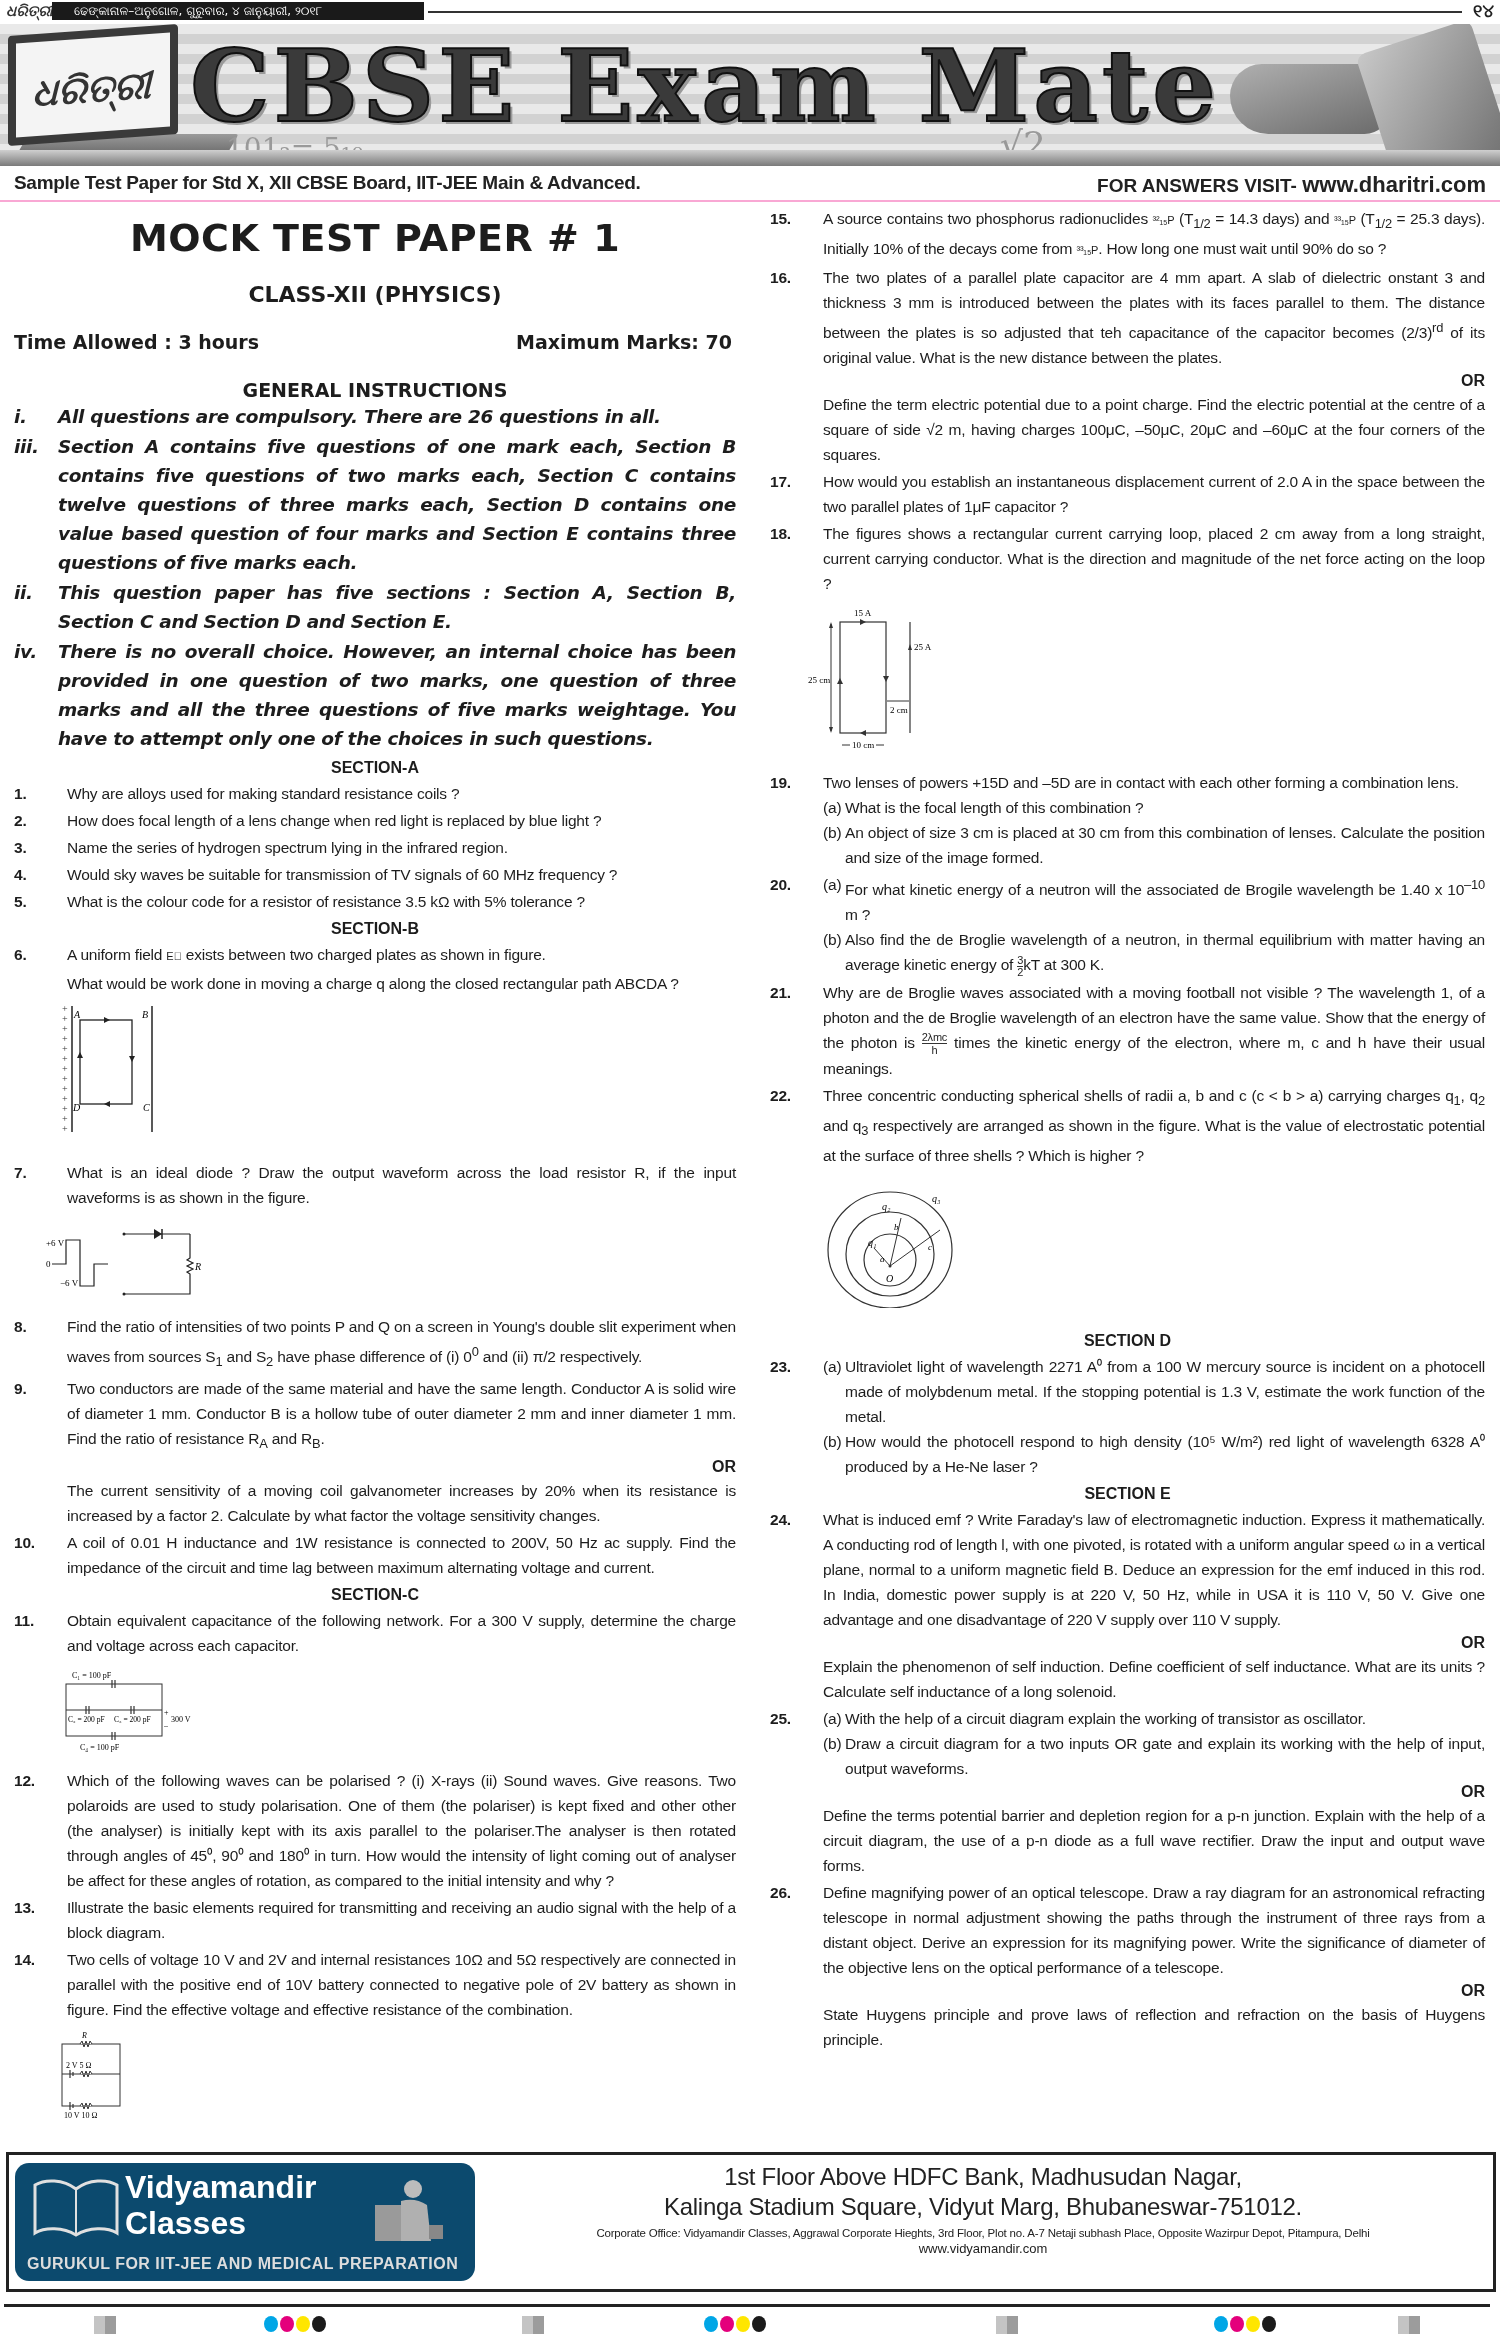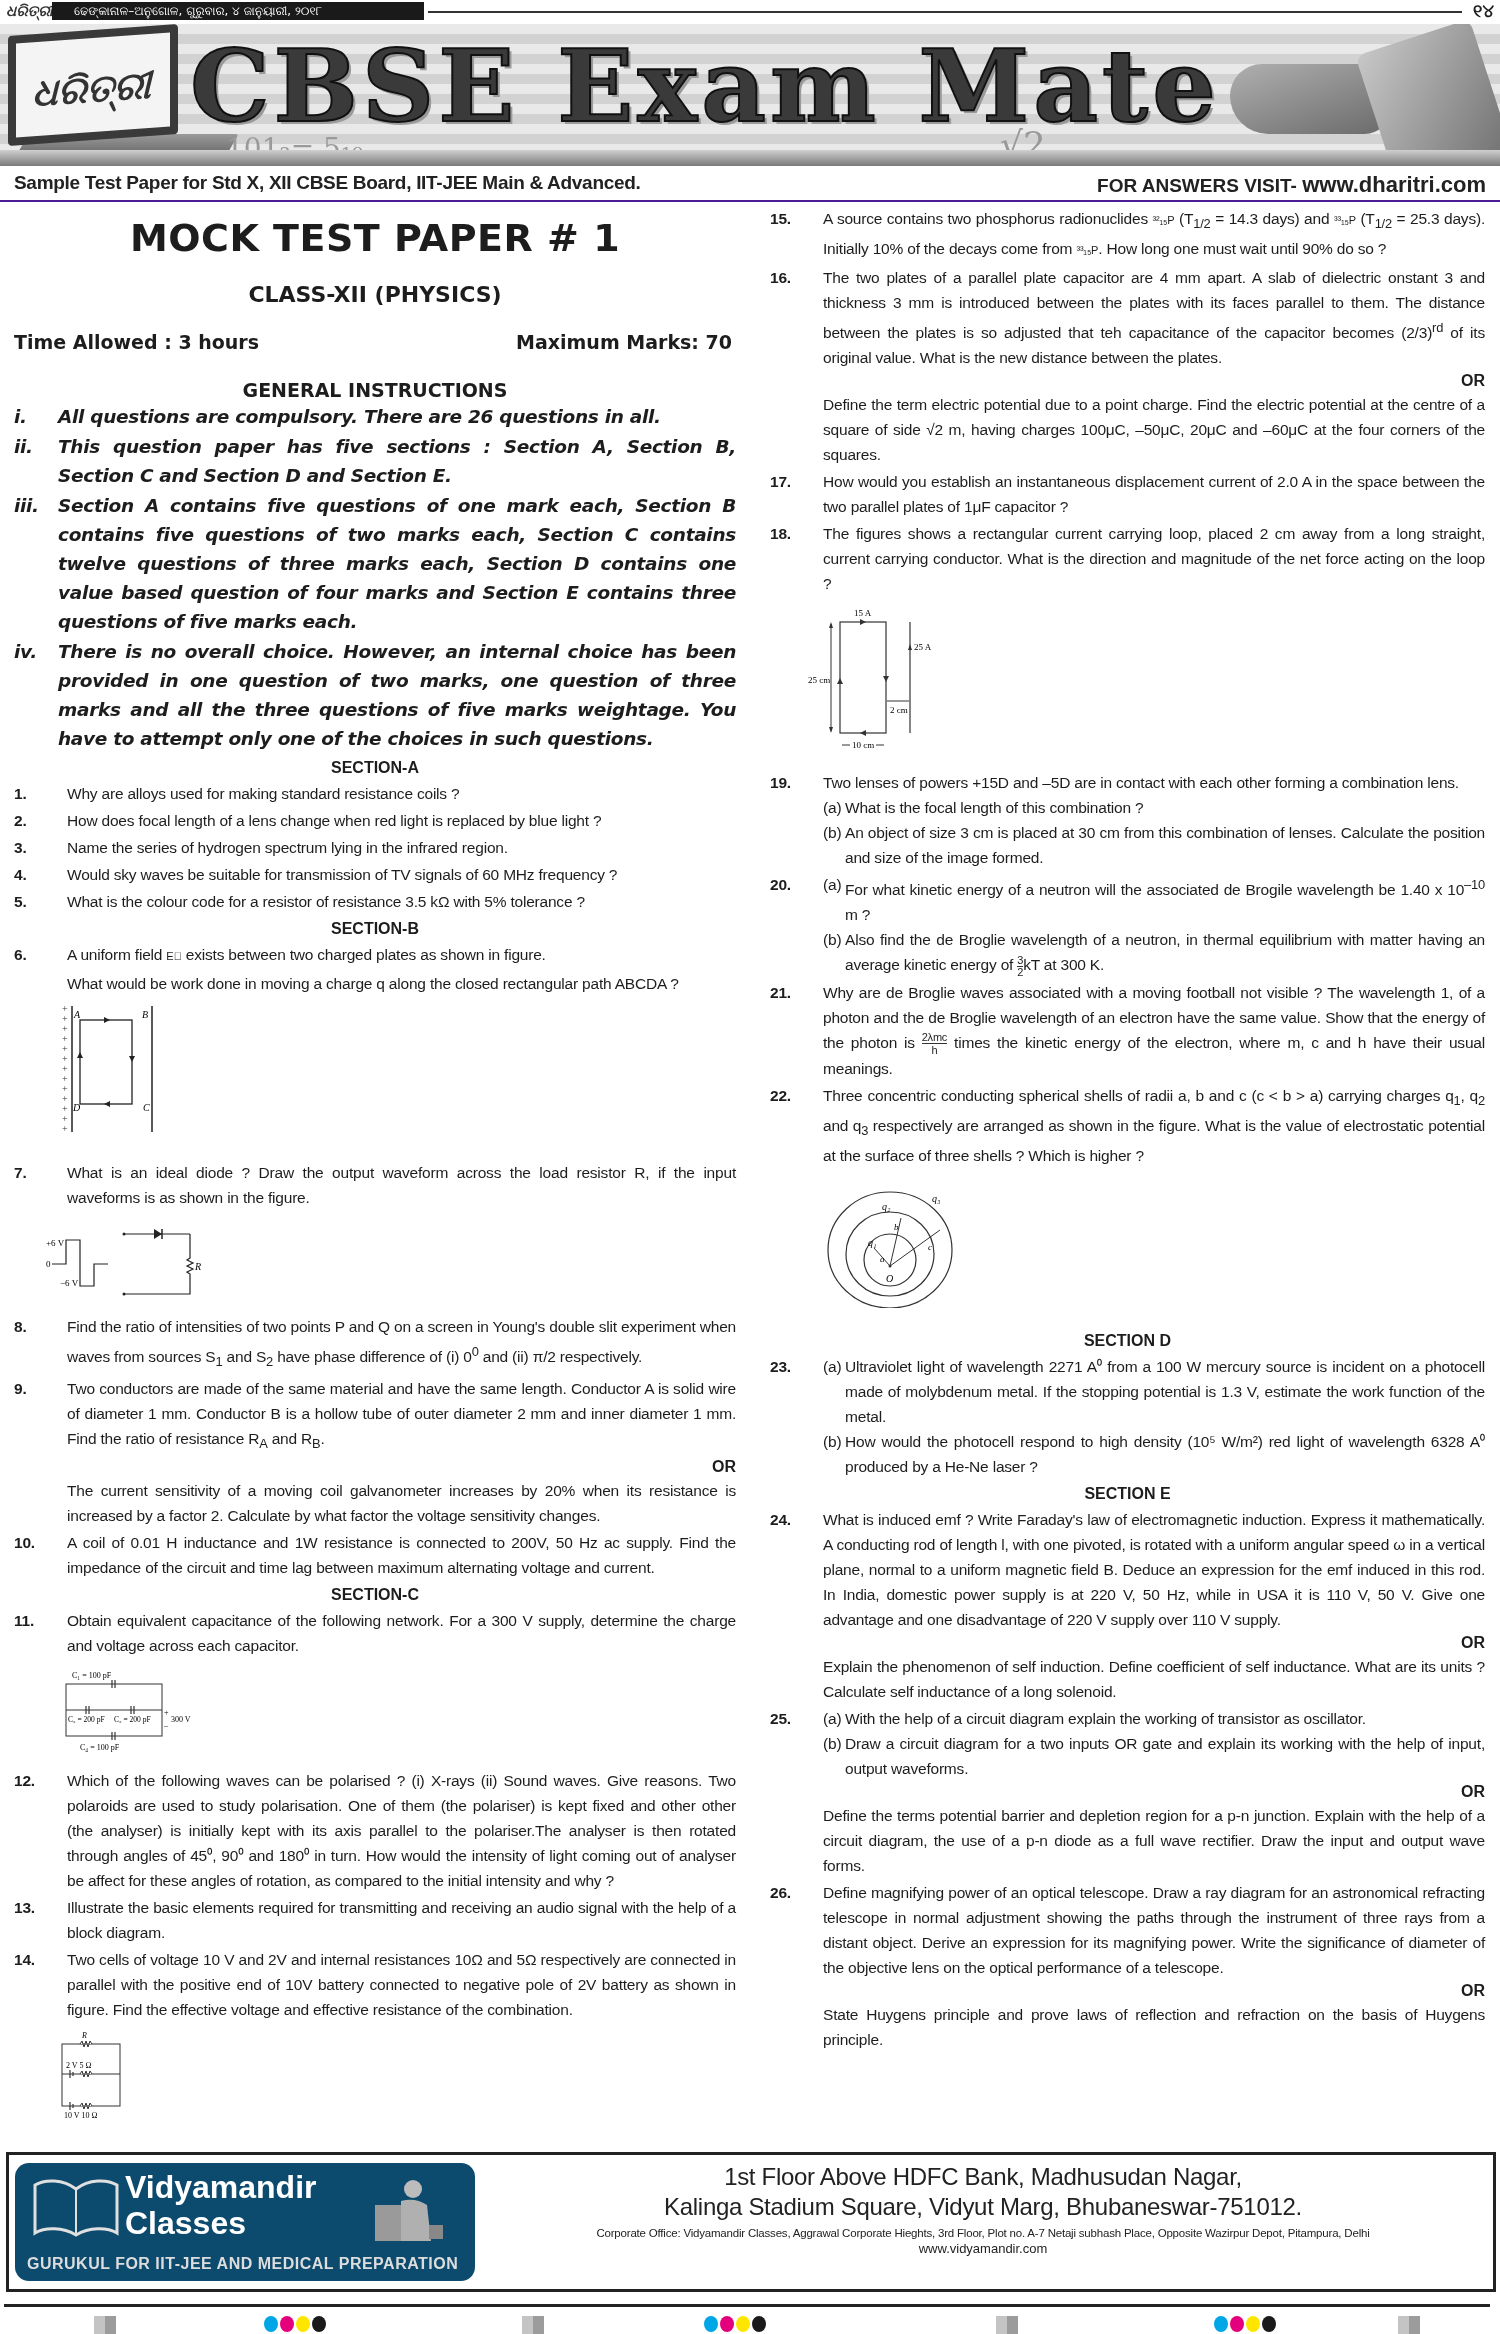--- a/index.html
+++ b/index.html
@@ -18,21 +18,21 @@
   .banner .laptop-base { position: absolute; left: 20px; top: 110px; width: 210px; height: 30px; background: linear-gradient(180deg, #9a9a9a, #555); transform: skewX(-30deg); border-radius: 3px; }
   .banner .laptop-logo { position: absolute; left: 16px; top: 28px; font-size: 38px; font-weight: bold; color: #333; font-family: "DejaVu Serif", serif; font-style: italic; }
   .banner .title { position: absolute; left: 190px; top: 12px; font-family: "DejaVu Serif", serif; font-weight: bold; font-size: 100px; letter-spacing: 4px; color: #3a3a3a;
     -webkit-text-stroke: 2px #111; text-shadow: 3px 3px 0 #9a9a9a; line-height: 1; }
   .banner .math1 { position: absolute; left: 226px; top: 108px; font-family: "DejaVu Serif", serif; font-size: 28px; color: #9a9a9a; }
   .banner .math2 { position: absolute; left: 1000px; top: 100px; font-family: "DejaVu Serif", serif; font-size: 36px; color: #999; }
   .banner .math3 { position: absolute; left: 1090px; top: 128px; font-family: "DejaVu Serif", serif; font-size: 14px; color: #888; }
   .banner .calc { position: absolute; right: 6px; top: 10px; width: 120px; height: 140px; background: linear-gradient(135deg, #c8c8c8, #707070); border-radius: 10px; transform: rotate(-18deg); }
   .banner .hand { position: absolute; right: 110px; top: 40px; width: 160px; height: 70px; background: linear-gradient(160deg, #b0b0b0, #6a6a6a); border-radius: 50px 30px 40px 60px; }
   
-  .subhead { position: absolute; left: 0; top: 166px; width: 1500px; height: 36px; border-bottom: 2px solid #4c1d95; }
+  .subhead { position: absolute; left: 0; top: 166px; width: 1500px; height: 36px; border-bottom: 2px solid #f9a8d4; }
   .subhead .left { position: absolute; left: 14px; top: 6px; font-size: 19px; font-weight: bold; color: #222; letter-spacing: -0.3px; }
   .subhead .right { position: absolute; right: 14px; top: 6px; font-size: 19px; font-weight: bold; color: #222; }
   .subhead .right .url { font-size: 22px; }
   
   .col { position: absolute; top: 206px; width: 735px; }
   .col-left { left: 14px; width: 722px; }
   .col-right { left: 770px; width: 715px; }
   .paper-title { text-align: center; font-size: 38px; font-weight: bold; color: #1d1d1d; margin-top: 10px; letter-spacing: 0.5px; font-family: "DejaVu Sans", sans-serif; }
   .paper-class { text-align: center; font-size: 22px; font-weight: bold; margin-top: 22px; font-family: "DejaVu Sans", sans-serif; }
   .meta-row { display: flex; justify-content: space-between; font-size: 19px; font-weight: bold; margin-top: 24px; padding-right: 4px; font-family: "DejaVu Sans", sans-serif; }
@@ -106,26 +106,26 @@
   <div class="meta-row">
     <span>Time Allowed : 3 hours</span>
     <span>Maximum Marks: 70</span>
   </div>
   <div class="gi-title">GENERAL INSTRUCTIONS</div>
   <div class="instr">
       <span class="num">i.</span>
       <span class="txt">All questions are compulsory. There are 26 questions in all.</span>
     </div>
   <div class="instr">
+      <span class="num">iii.</span>
+      <span class="txt">Section A contains five questions of one mark each, Section B contains five questions of two marks each, Section C contains twelve questions of three marks each, Section D contains one value based question of four marks and Section E contains three questions of five marks each.</span>
+    </div>
+  <div class="instr">
       <span class="num">ii.</span>
       <span class="txt">This question paper has five sections : Section A, Section B, Section C and Section D and Section E.</span>
-    </div>
-  <div class="instr">
-      <span class="num">iii.</span>
-      <span class="txt">Section A contains five questions of one mark each, Section B contains five questions of two marks each, Section C contains twelve questions of three marks each, Section D contains one value based question of four marks and Section E contains three questions of five marks each.</span>
     </div>
   <div class="instr">
       <span class="num">iv.</span>
       <span class="txt">There is no overall choice. However, an internal choice has been provided in one question of two marks, one question of three marks and all the three questions of five marks weightage. You have to attempt only one of the choices in such questions.</span>
     </div>
 
   <div class="sec-title">SECTION-A</div>
   <div class="q">
       <span class="num">1.</span>
       <span class="txt">Why are alloys used for making standard resistance coils ?</span>

